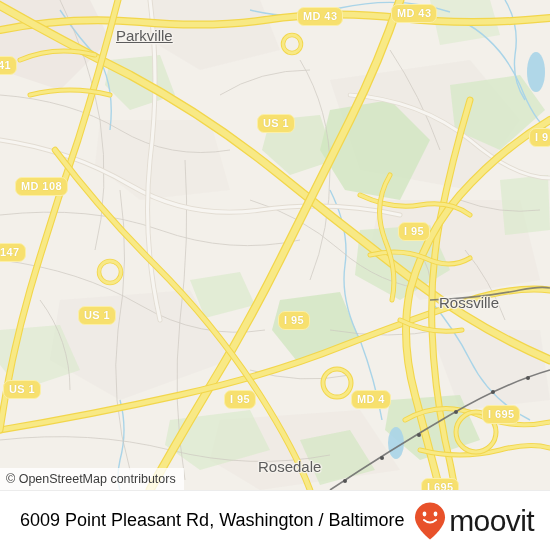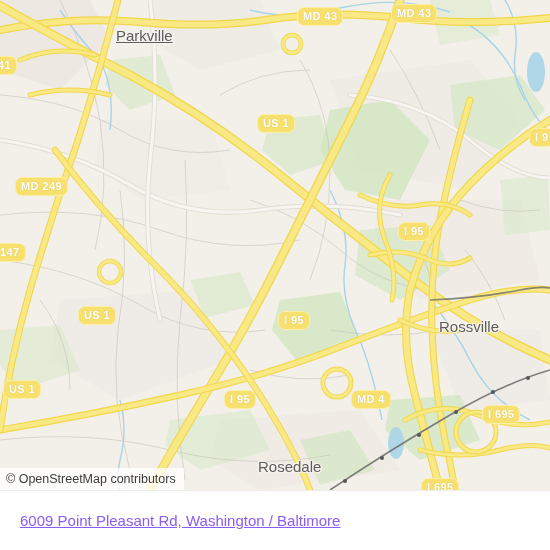--- a/index.html
+++ b/index.html
@@ -122,24 +122,23 @@
     width: 550px; height: 60px;
     background: #ffffff;
     display: flex;
     align-items: center;
     justify-content: space-between;
     padding: 0 16px 0 20px;
     box-sizing: border-box;
     border-top: 1px solid #ececec;
   }
   #footer-address {
-    color: #8b5cf6;
-    font-size: 15px;
+    color: #000000;
+    font-size: 18px;
     white-space: nowrap;
-    text-decoration: underline;
   }
   #brand {
     display: flex;
     align-items: center;
     gap: 2px;
   }
   #brand-word {
     color: #1a1a1a;
     font-size: 30px;
     font-weight: 500;
@@ -300,42 +299,51 @@
         <circle cx="382" cy="458" r="2"></circle>
         <circle cx="419" cy="435" r="2"></circle>
         <circle cx="456" cy="412" r="2"></circle>
         <circle cx="493" cy="392" r="2"></circle>
         <circle cx="528" cy="378" r="2"></circle>
       </g>
       <path class="rail" d="M430 300 Q480 298 520 290 Q540 286 550 288" opacity=".8"></path>
     </svg>
 
     <div class="place" style="left:116px; top:27px;text-decoration:underline;">Parkville</div>
-    <div class="place" style="left:439px; top:318px;">Rossville</div>
+    <div class="place" style="left:439px; top:294px;">Rossville</div>
     <div class="place" style="left:258px; top:458px;text-align:right;">Rosedale</div>
 
     <div class="shield" style="left:297px; top:7px;">MD 43</div>
     <div class="shield" style="left:391px; top:4px;">MD 43</div>
     <div class="shield" style="left:-8px; top:56px;">41</div>
     <div class="shield" style="left:257px; top:114px;">US 1</div>
     <div class="shield" style="left:529px; top:128px;">I 9</div>
-    <div class="shield" style="left:15px; top:177px;">MD 249</div>
+    <div class="shield" style="left:15px; top:177px;">MD 108</div>
     <div class="shield" style="left:398px; top:222px;">I 95</div>
     <div class="shield" style="left:-6px; top:243px;">147</div>
     <div class="shield" style="left:78px; top:306px;">US 1</div>
     <div class="shield" style="left:278px; top:311px;">I 95</div>
     <div class="shield" style="left:3px; top:380px;">US 1</div>
     <div class="shield" style="left:224px; top:390px;">I 95</div>
     <div class="shield" style="left:351px; top:390px;">MD 4</div>
     <div class="shield" style="left:482px; top:405px;">I 695</div>
     <div class="shield" style="left:421px; top:478px;">I 695</div>
 
 
     <div id="attribution">
       <span>© OpenStreetMap contributors</span>
     </div>
   </div>
 
   <div id="footer">
     <div id="footer-address">6009 Point Pleasant Rd, Washington / Baltimore</div>
+    <div id="brand">
+      <svg width="34" height="40" viewBox="0 0 34 40">
+        <path d="M17 1.5 C8.7 1.5 2 8.1 2 16.3 C2 25.4 13 35.5 17 38.5 C21 35.5 32 25.4 32 16.3 C32 8.1 25.3 1.5 17 1.5 Z" fill="#e8512a"></path>
+        <ellipse cx="11.5" cy="13" rx="1.9" ry="2.4" fill="#ffffff"></ellipse>
+        <ellipse cx="22.5" cy="13" rx="1.9" ry="2.4" fill="#ffffff"></ellipse>
+        <path d="M11 19 Q17 24 23 19" fill="none" stroke="#ffffff" stroke-width="2" stroke-linecap="round"></path>
+      </svg>
+      <span id="brand-word">moovit</span>
+    </div>
   </div>
 
 </div>
 
 </body></html>

